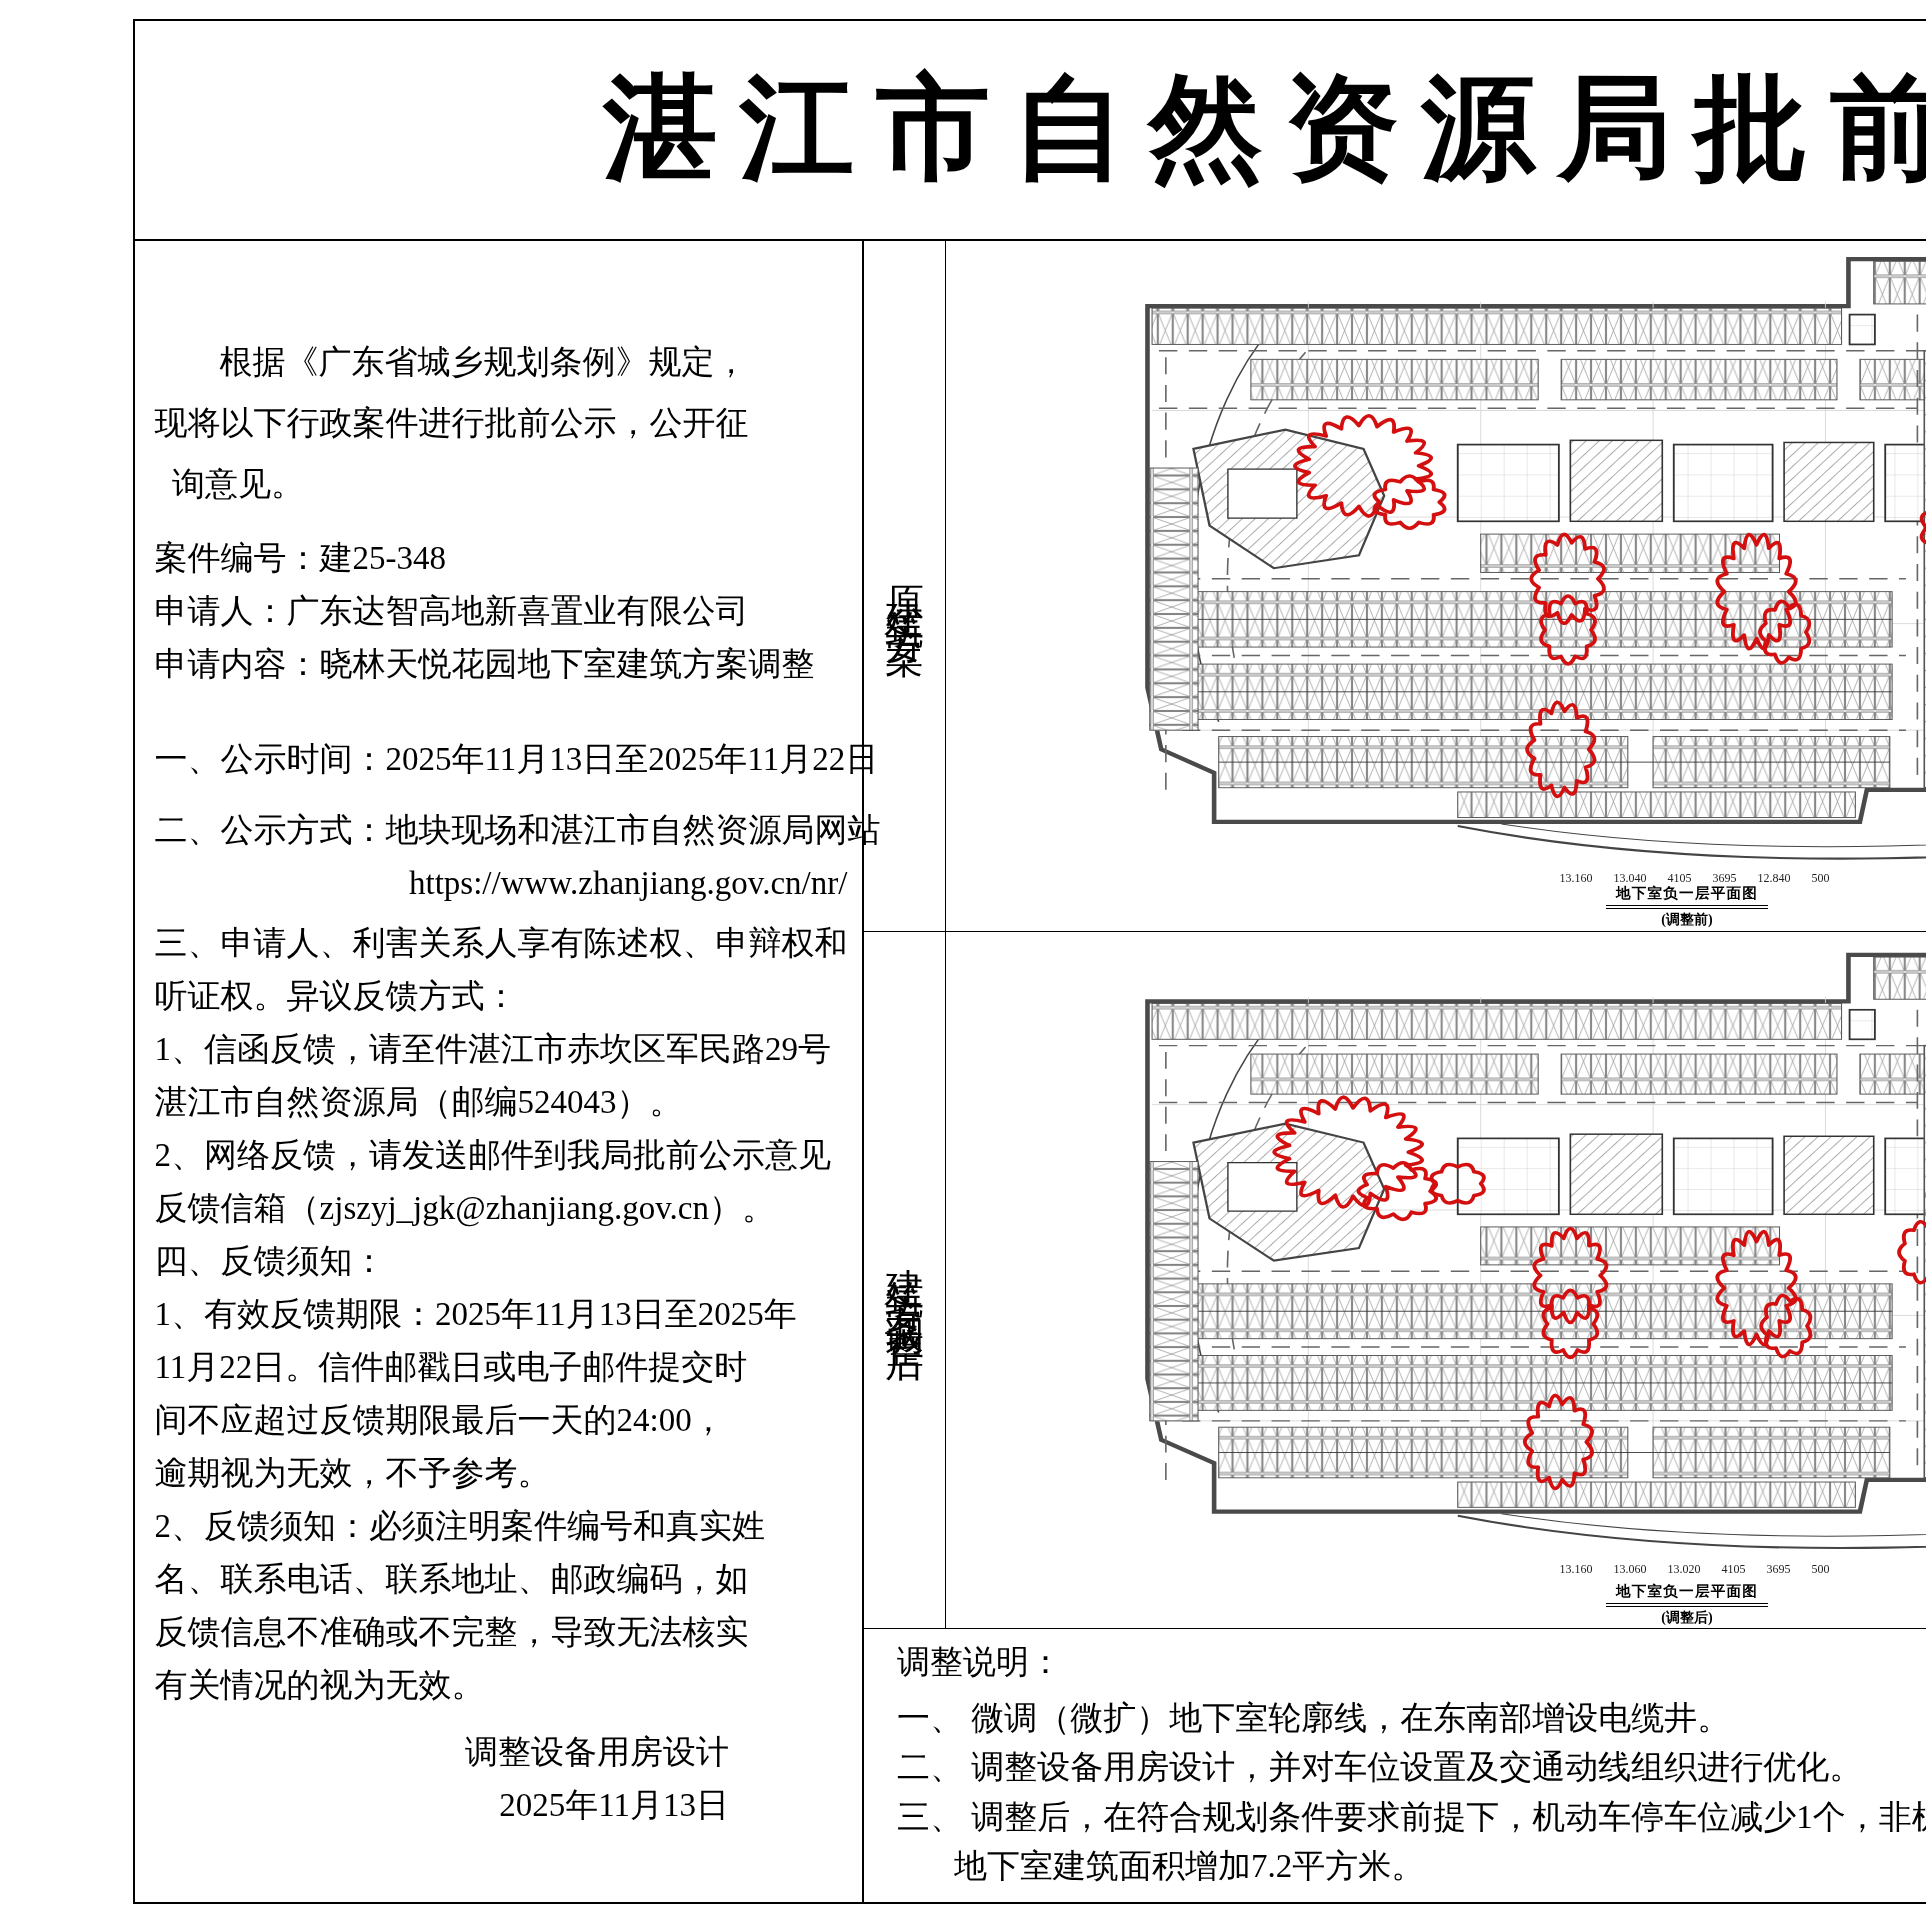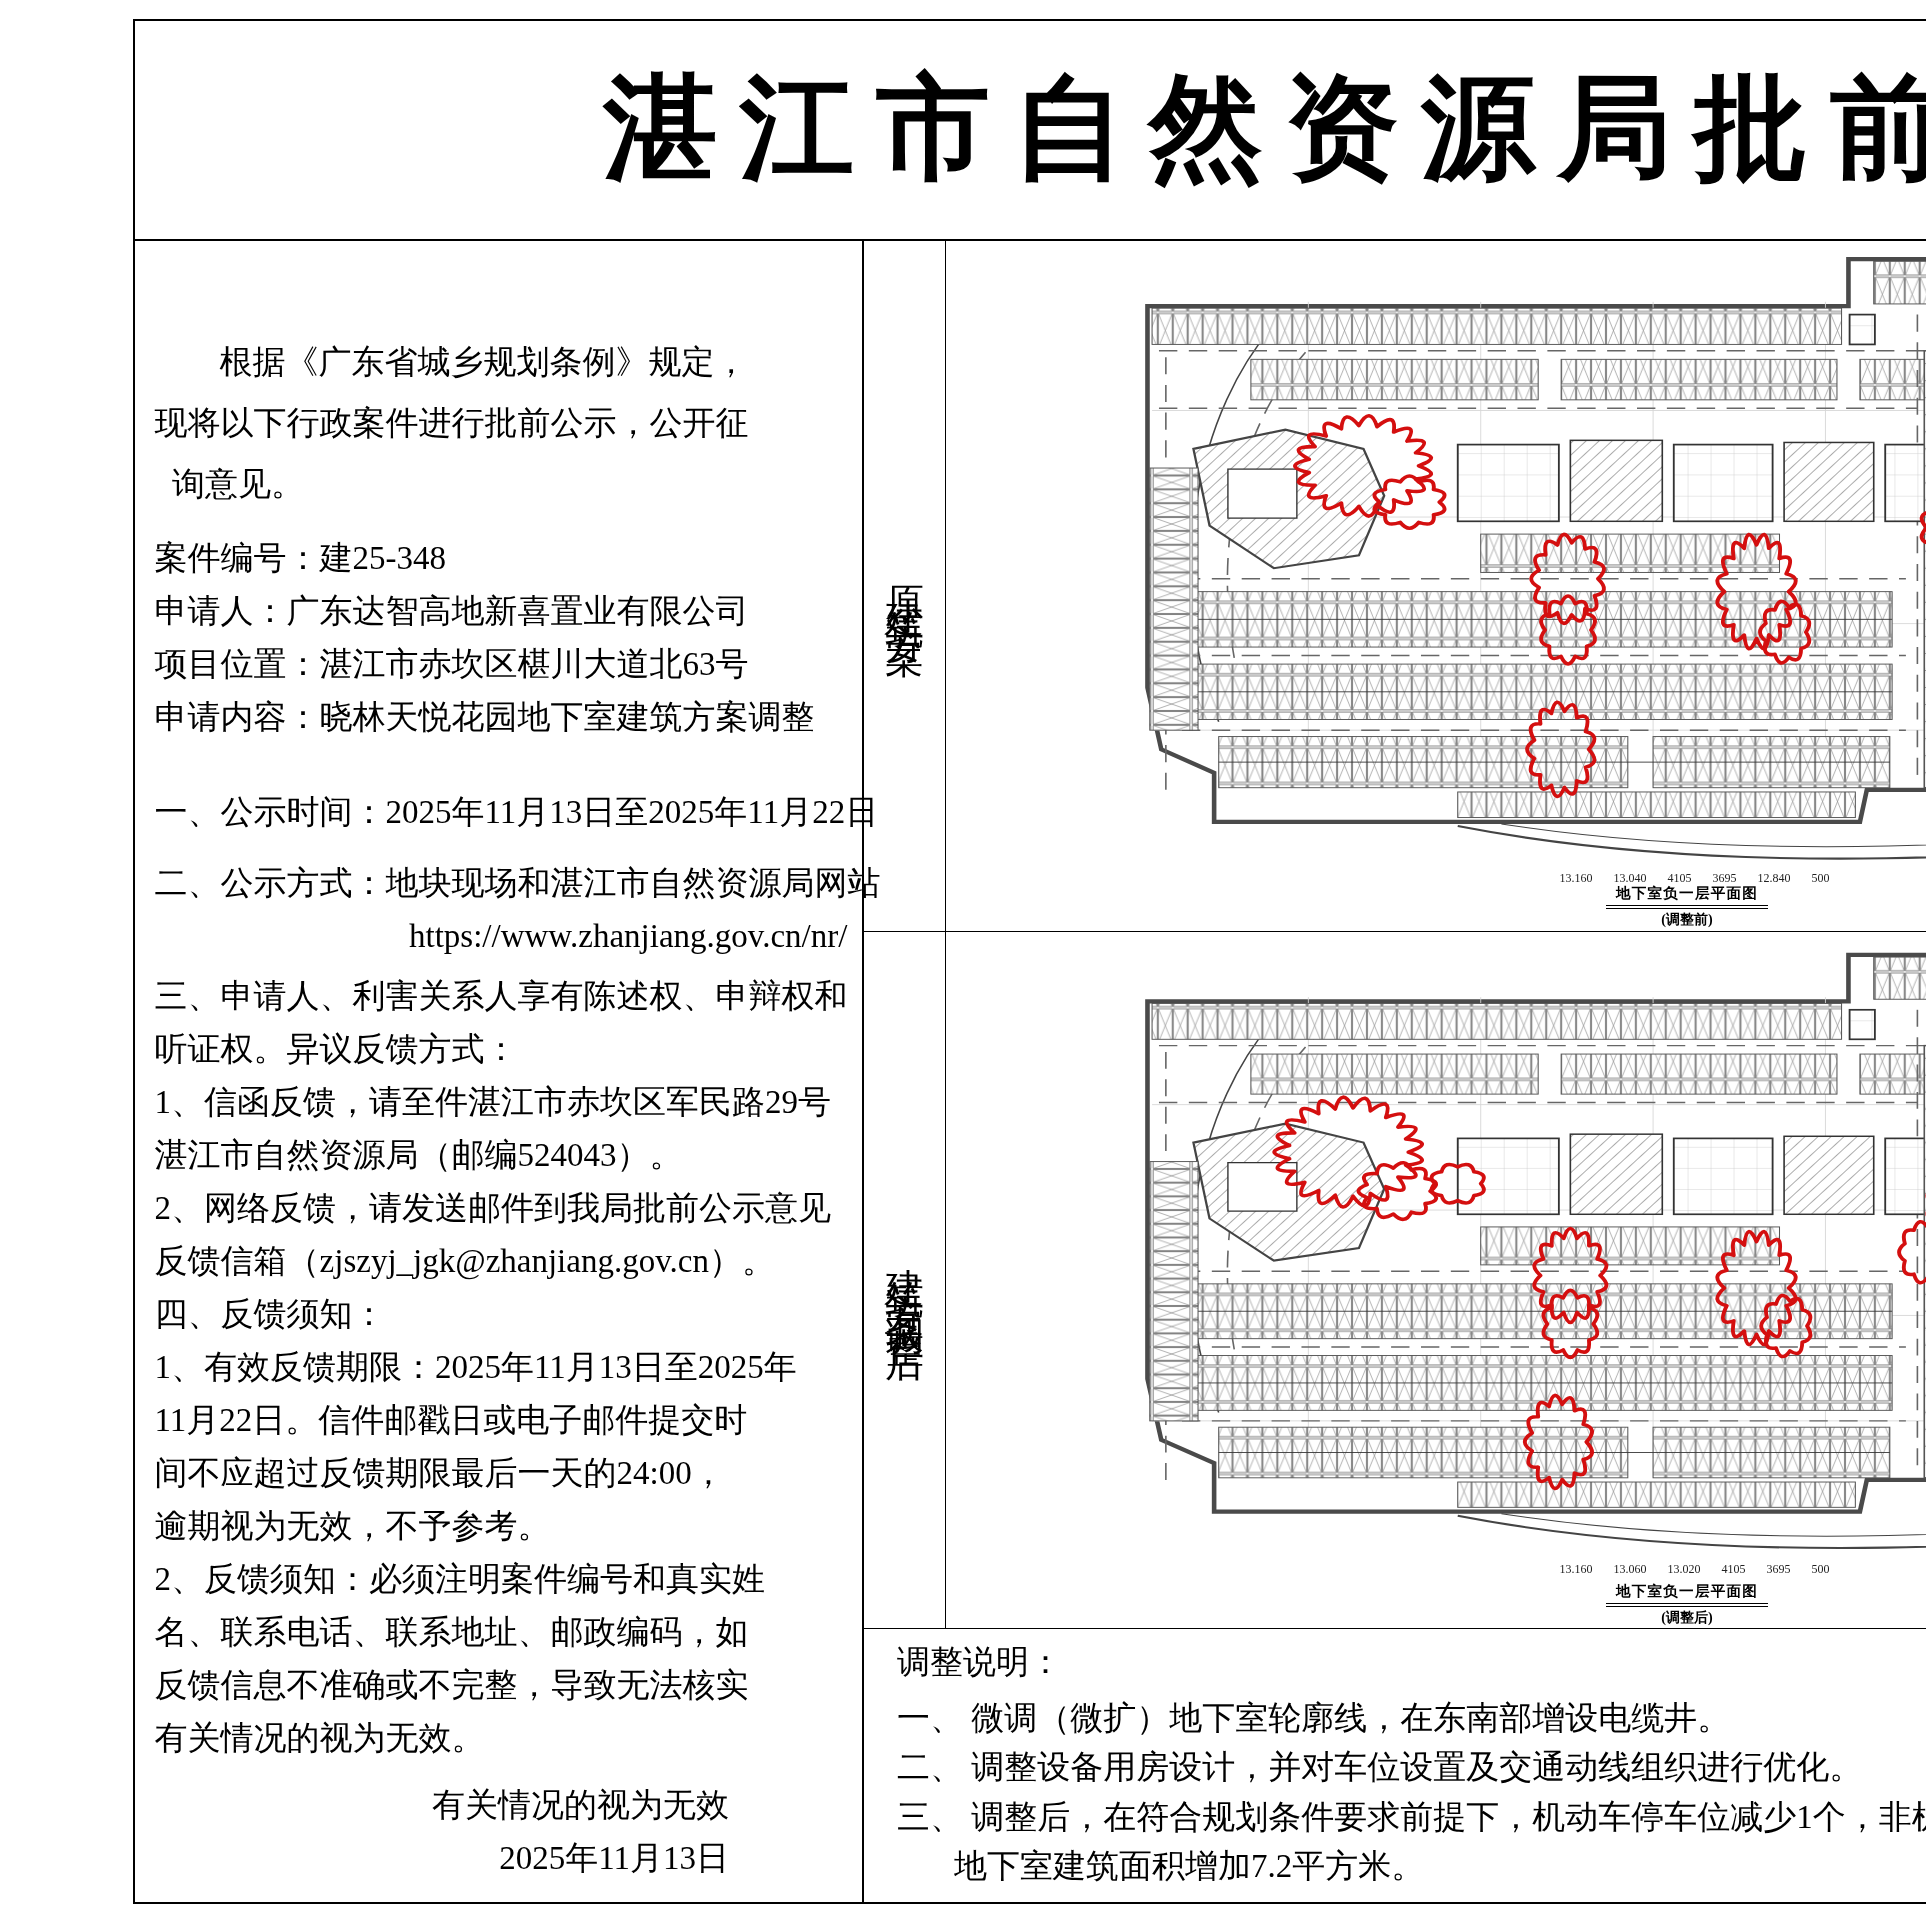--- a/index.html
+++ b/index.html
@@ -201,41 +201,40 @@
   <div class="title-band">
     <h1>湛江市自然资源局批前公示</h1>
   </div>
 
   <div class="left-col">
     <div class="l intro ind2">根据《广东省城乡规划条例》规定，</div>
     <div class="l intro">现将以下行政案件进行批前公示，公开征</div>
     <div class="l intro ind05">询意见。</div>
     <div class="l mt45">案件编号：建25-348</div>
     <div class="l">申请人：广东达智高地新喜置业有限公司</div>
-    <div class="l">项目位置：湛江市赤坎区椹川大道北63号</div>
     <div class="l">申请内容：晓林天悦花园地下室建筑方案调整</div>
     <div class="l mt110">一、公示时间：2025年11月13日至2025年11月22日</div>
     <div class="l mt45">二、公示方式：地块现场和湛江市自然资源局网站</div>
     <div class="l url">https://www.zhanjiang.gov.cn/nr/</div>
     <div class="l mt20">三、申请人、利害关系人享有陈述权、申辩权和</div>
     <div class="l">听证权。异议反馈方式：</div>
     <div class="l">1、信函反馈，请至件湛江市赤坎区军民路29号</div>
     <div class="l">湛江市自然资源局（邮编524043）。</div>
     <div class="l">2、网络反馈，请发送邮件到我局批前公示意见</div>
     <div class="l">反馈信箱（zjszyj_jgk@zhanjiang.gov.cn）。</div>
     <div class="l">四、反馈须知：</div>
     <div class="l">1、有效反馈期限：2025年11月13日至2025年</div>
     <div class="l">11月22日。信件邮戳日或电子邮件提交时</div>
     <div class="l">间不应超过反馈期限最后一天的24:00，</div>
     <div class="l">逾期视为无效，不予参考。</div>
     <div class="l">2、反馈须知：必须注明案件编号和真实姓</div>
     <div class="l">名、联系电话、联系地址、邮政编码，如</div>
     <div class="l">反馈信息不准确或不完整，导致无法核实</div>
     <div class="l">有关情况的视为无效。</div>
-    <div class="l sig mt35">有关情况的视为无效</div>
+    <div class="l sig mt35">调整设备用房设计</div>
     <div class="l sig">2025年11月13日</div>
   </div>
 
   <div class="side-label side-label--1">
     <span>原建筑方案</span>
   </div>
   <div class="side-label side-label--2">
     <span>建筑方案调整后</span>
   </div>
 

